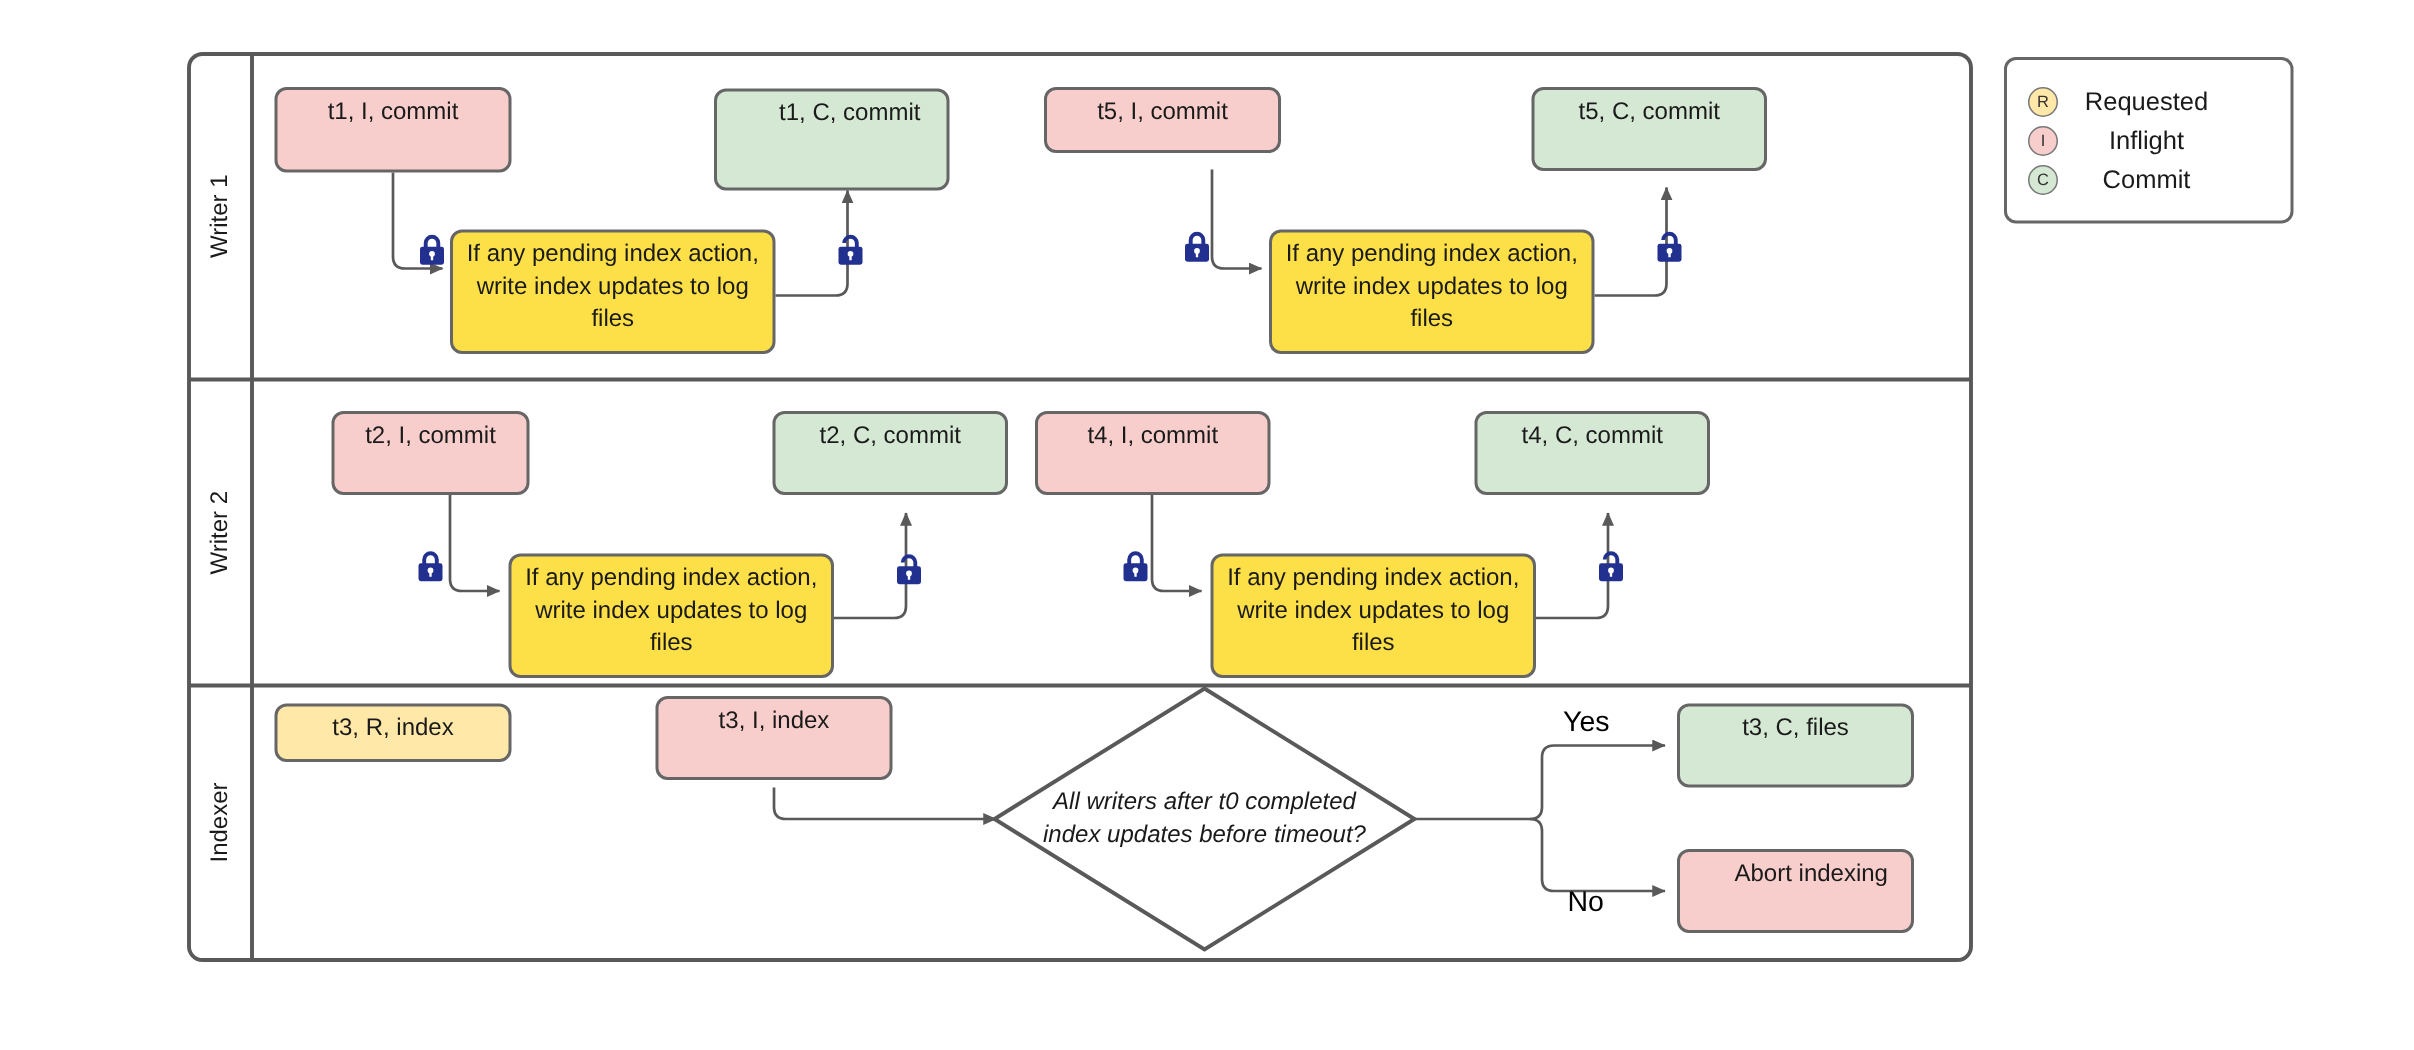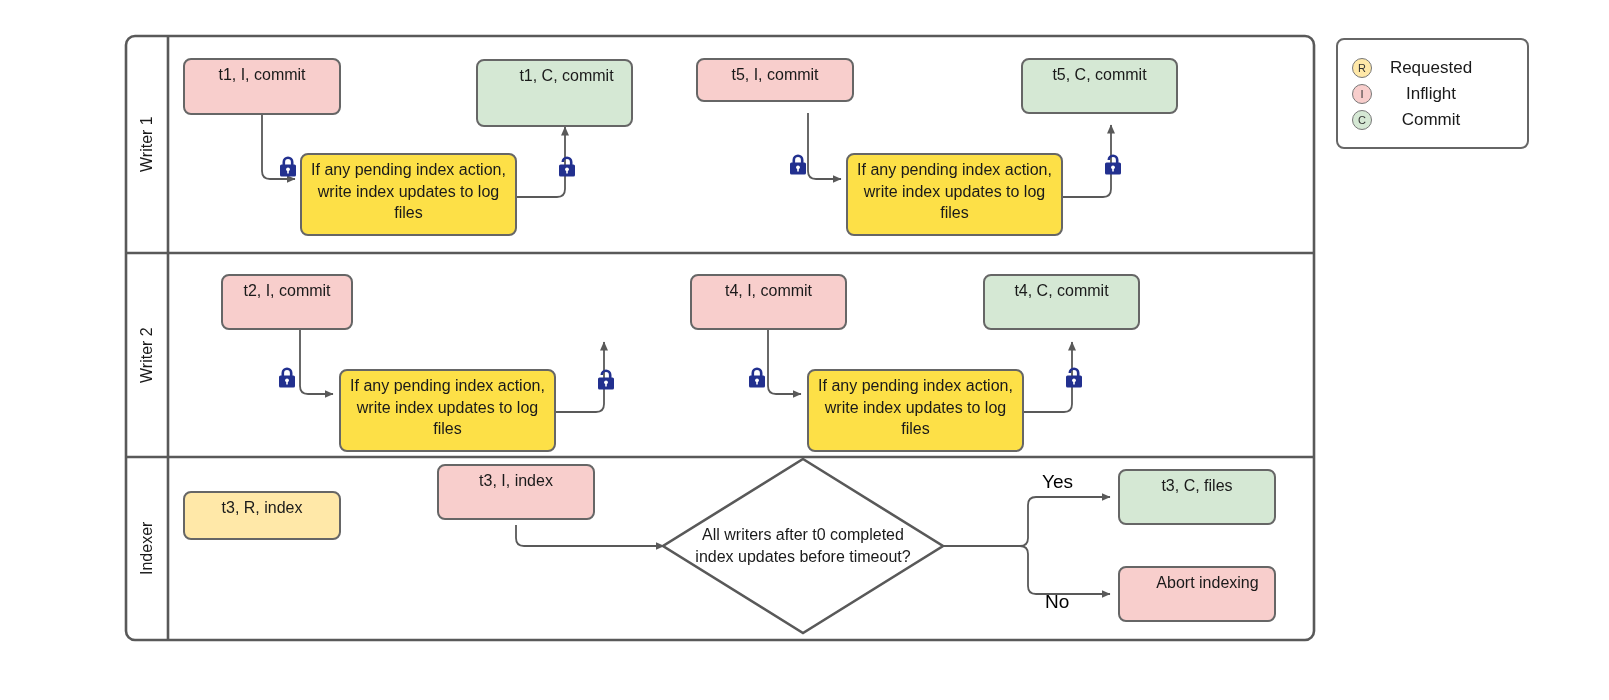--- a/index.html
+++ b/index.html
@@ -209,41 +209,44 @@
   <div class="node green" style="left:1021px;top:58px;width:157px;height:56px;">
     <span class="txt">t5, C, commit</span>
   </div>
 
   <div class="node pink" style="left:221px;top:274px;width:132px;height:56px;">
     <span class="txt">t2, I, commit</span>
   </div>
   <div class="node white" style="left:339px;top:369px;width:217px;height:83px;">
     <span class="txt">If any pending index action, write index updates to log files</span>
   </div>
+  <div class="node green" style="left:515px;top:274px;width:157px;height:56px;">
+    <span class="txt">t2, C, commit</span>
+  </div>
 
   <div class="node pink" style="left:690px;top:274px;width:157px;height:56px;">
     <span class="txt">t4, I, commit</span>
   </div>
   <div class="node white" style="left:807px;top:369px;width:217px;height:83px;">
     <span class="txt">If any pending index action, write index updates to log files</span>
   </div>
   <div class="node green" style="left:983px;top:274px;width:157px;height:56px;">
     <span class="txt">t4, C, commit</span>
   </div>
 
-  <div class="node yellow" style="left:183px;top:491px;width:158px;height:49px;">
+  <div class="node yellow" style="left:183px;top:469px;width:158px;height:39px;">
     <span class="txt">t3, R, index</span>
   </div>
   <div class="node pink" style="left:437px;top:464px;width:158px;height:56px;">
     <span class="txt">t3, I, index</span>
   </div>
 
   <div style="position:absolute;left:688px;top:505px;width:230px;height:82px;
               display:flex;align-items:center;justify-content:center;text-align:center;
-              font-size:16px;line-height:1.38;color:#1a1a1a;">
+              font-size:16px;line-height:1.38;color:#1a1a1a;font-style:italic;">
     <span>All writers after t0 completed index updates before timeout?</span>
   </div>
 
   <div class="edge-label" style="left:1042px;top:471px;">
     <span>Yes</span>
   </div>
   <div class="edge-label" style="left:1045px;top:591px;">
     <span>No</span>
   </div>
 

